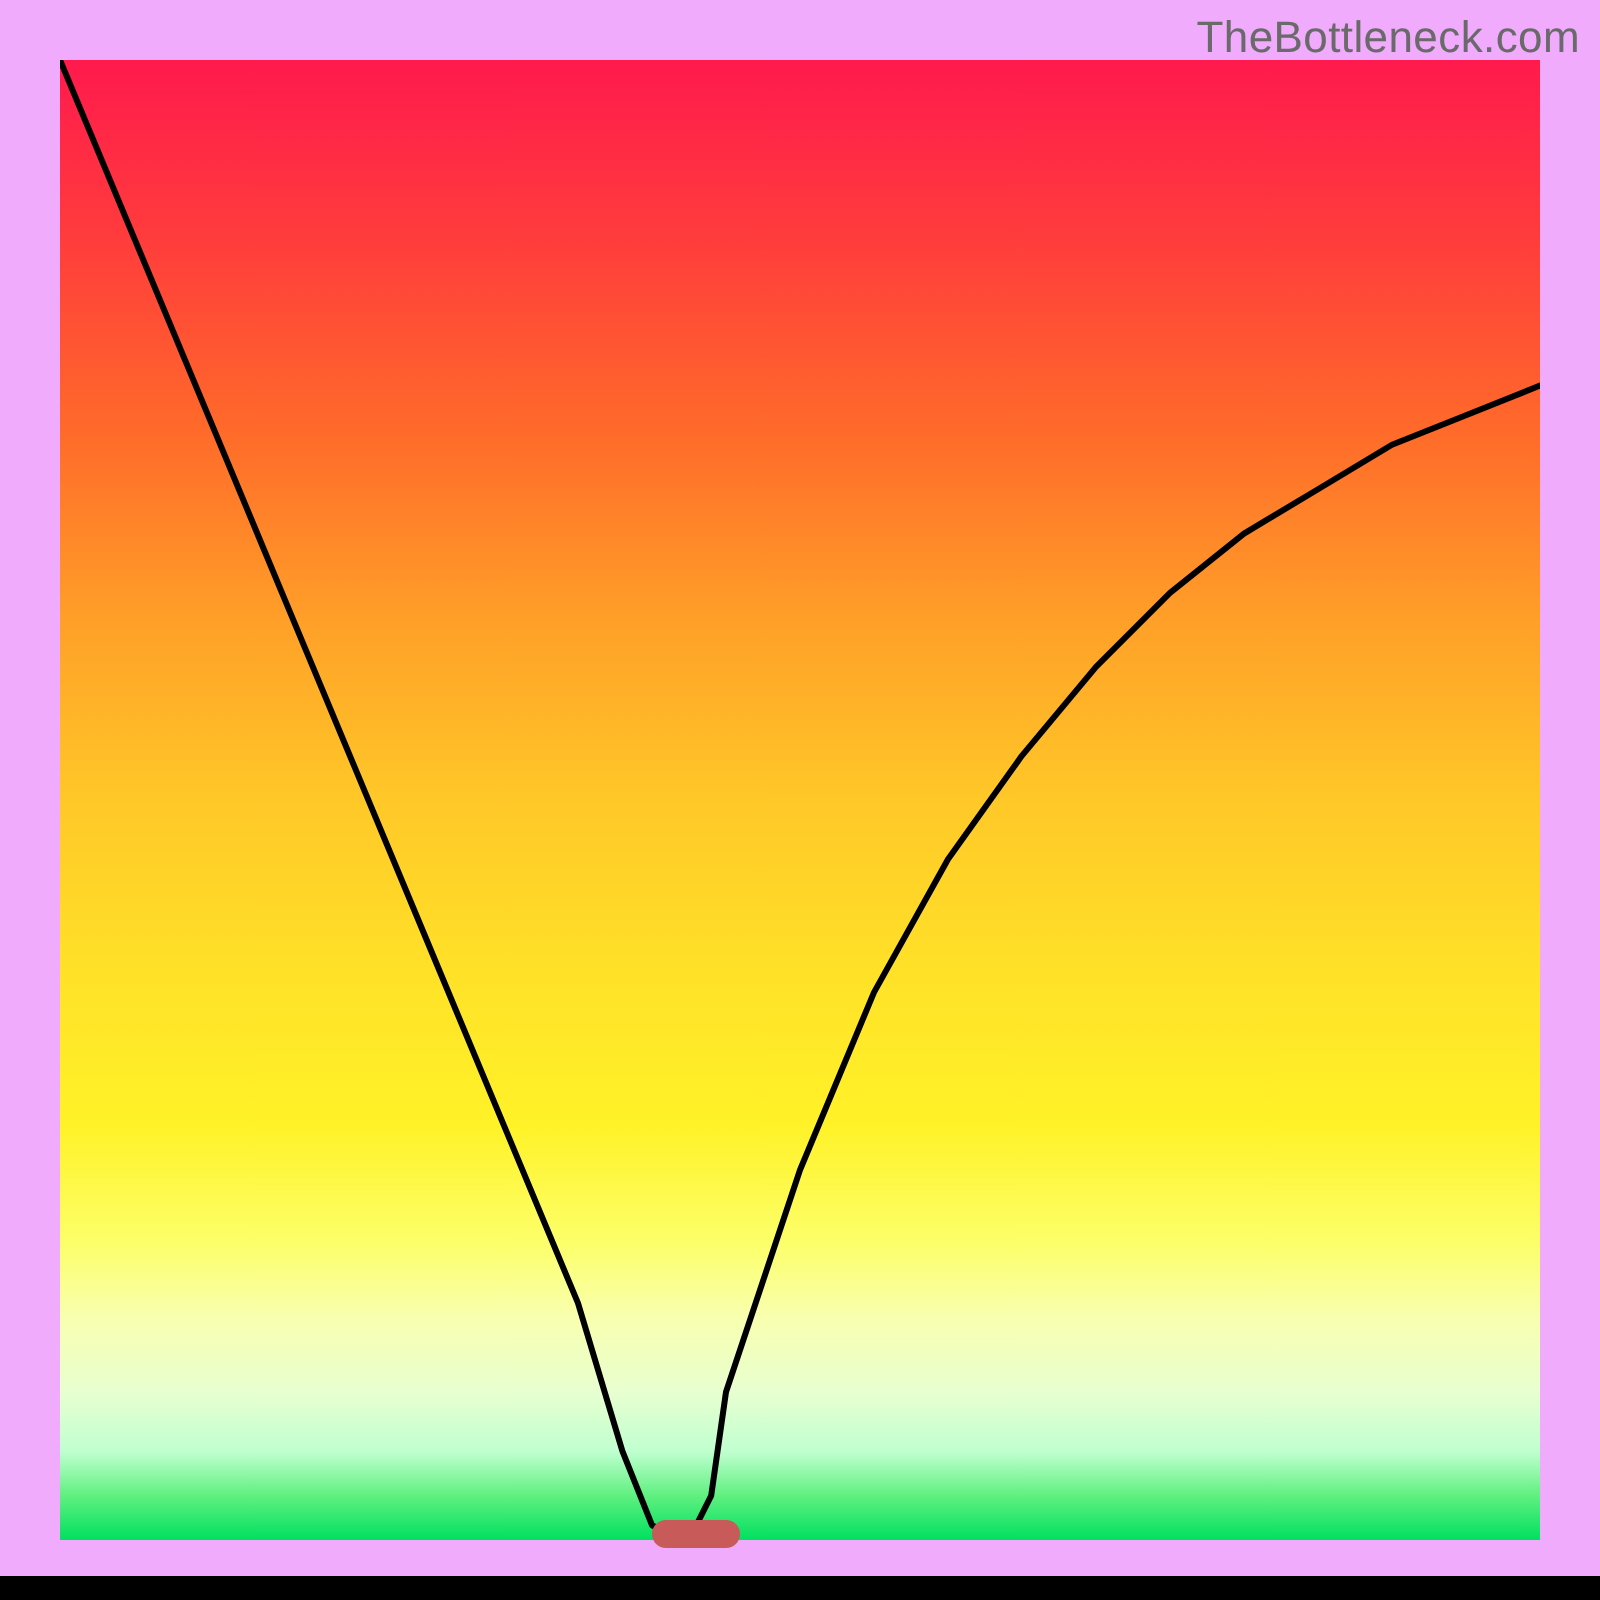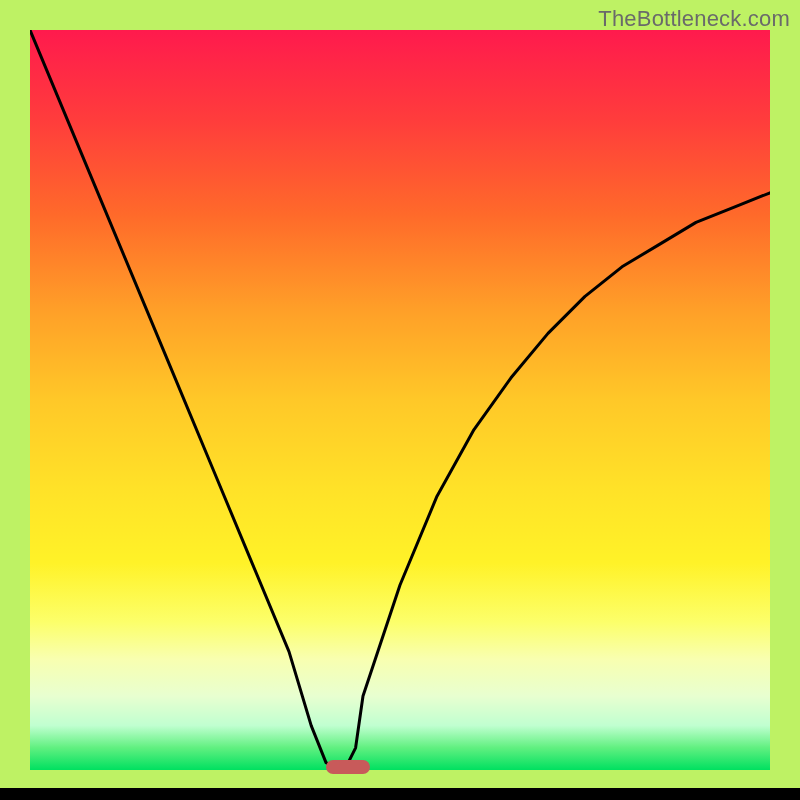--- a/index.html
+++ b/index.html
@@ -8,21 +8,21 @@
     width: 800px;
     height: 800px;
     overflow: hidden;
     background: #000;
     font-family: Arial, Helvetica, sans-serif;
   }
   .frame {
     position: relative;
     width: 800px;
     height: 788px;
-    background: #bef264;
+    background: #f0abfc;
   }
   .plot {
     position: absolute;
     left: 30px;
     top: 30px;
     width: 740px;
     height: 740px;
     background: linear-gradient(to bottom,
       #ff1a4d 0%,
       #ff3c3c 12%,

